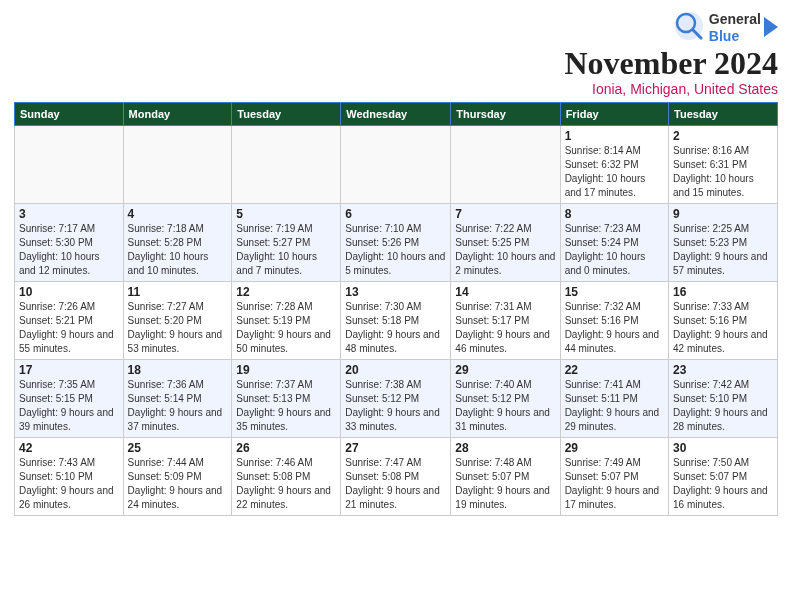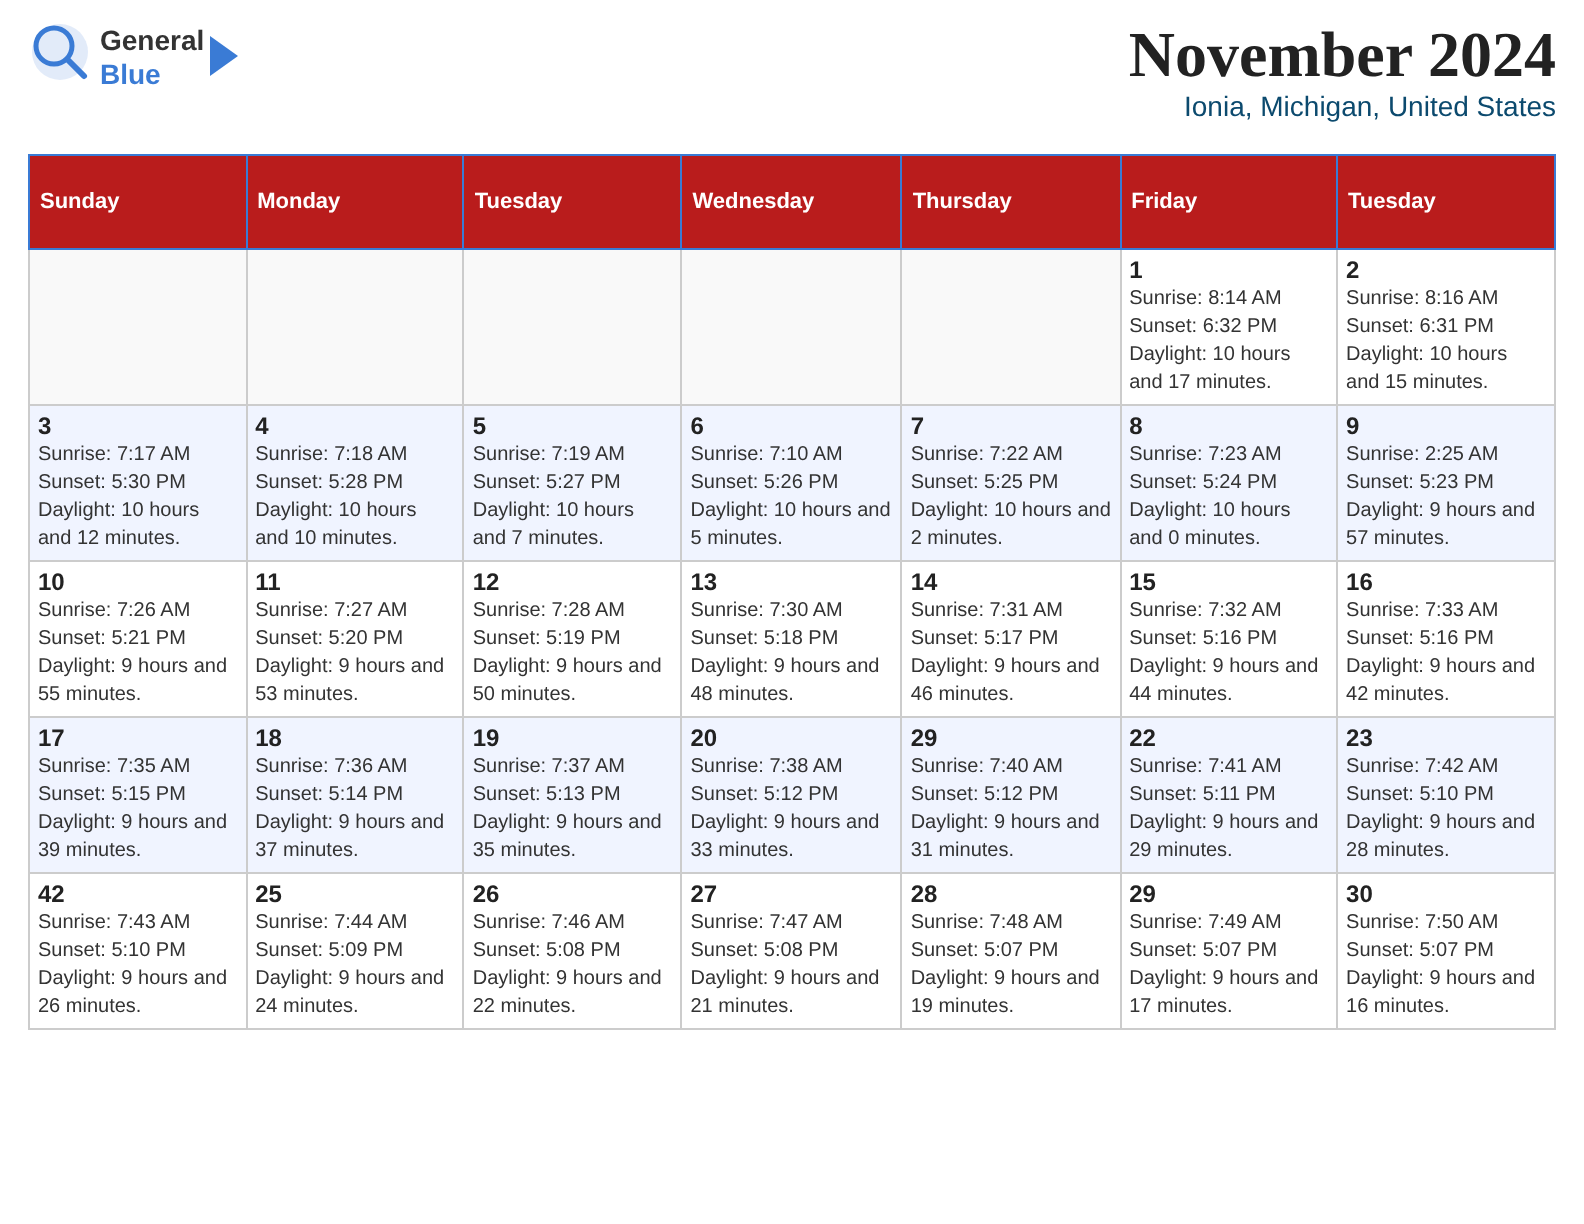--- a/index.html
+++ b/index.html
@@ -10,22 +10,23 @@
       height: 612px;
       overflow: hidden;
     }
     .container {
       width: 792px;
       padding: 10px 14px 6px 14px;
     }
     .header-area {
       display: flex;
       justify-content: space-between;
-      align-items: flex-start;
-      margin-bottom: 16px;
+      align-items: flex-end;
+      margin-bottom: 5px;
+      flex-direction: column;
     }
     .logo {
       display: flex;
       align-items: center;
     }
     .logo-text {
       font-size: 14px;
       font-weight: bold;
       line-height: 1.2;
     }
@@ -44,32 +45,32 @@
     }
     .month-title {
       font-size: 32px;
       font-weight: bold;
       color: #222;
       line-height: 1.1;
       font-family: Liberation Serif, serif;
     }
     .location {
       font-size: 14px;
-      color: #0c4a6e;
+      color: #be185d;
     }
     table {
       width: 100%;
       border-collapse: collapse;
       font-size: 10px;
     }
     th {
-      background-color: #b91c1c;
+      background-color: #14532d;
       color: #fff;
       text-align: left;
-      padding: 17px 5px;
+      padding: 5px 5px;
       font-size: 11px;
       font-weight: bold;
       border: 1px solid #3a7bd5;
     }
     td {
       border: 1px solid #ccc;
       vertical-align: top;
       padding: 3px 4px;
       height: 74px;
       width: 113px;

